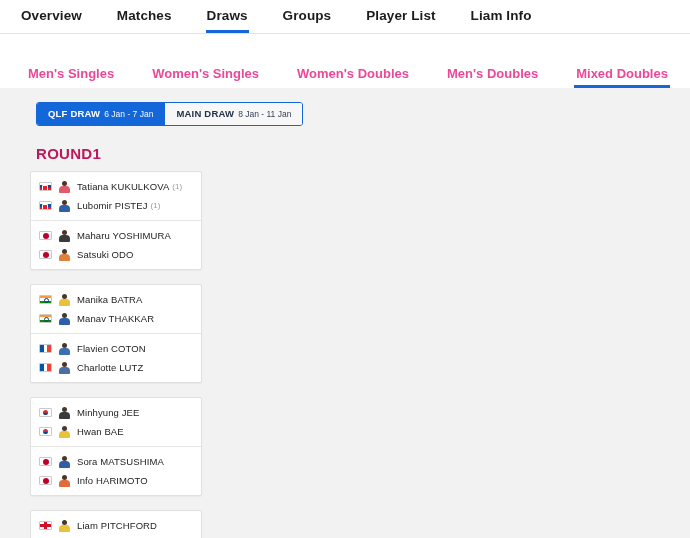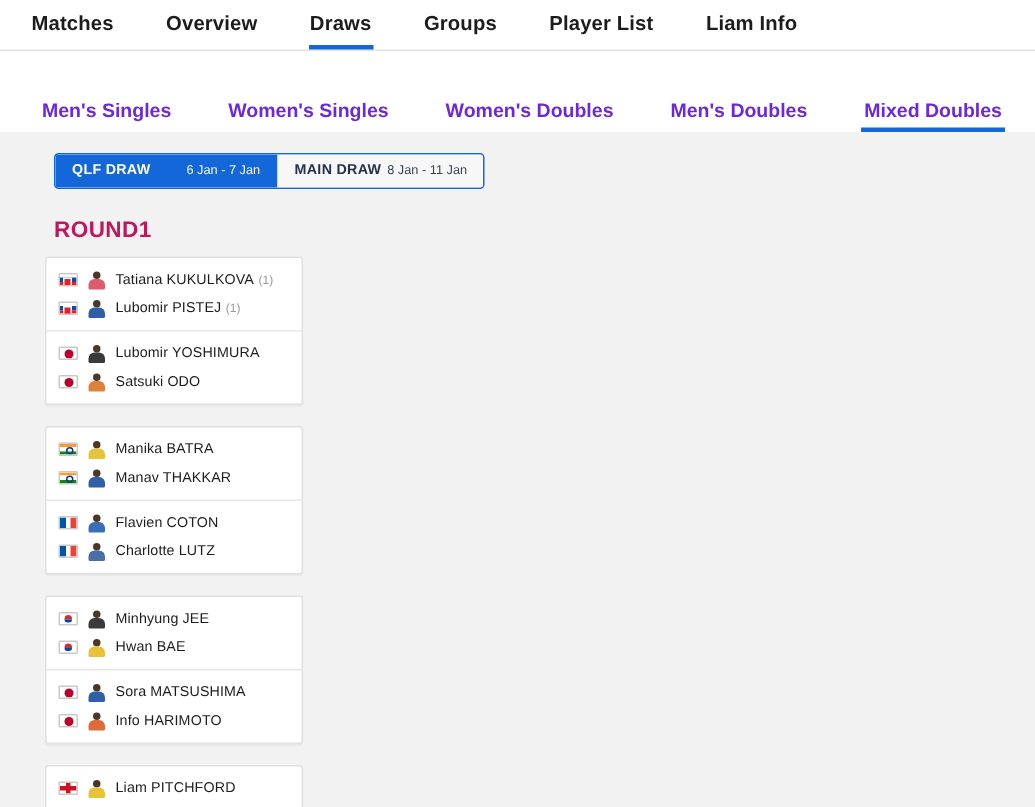--- a/index.html
+++ b/index.html
@@ -32,21 +32,21 @@
 
   
   .subnav{
     height:35px;background:#ffffff;
     border-bottom:1px solid #e3e3e3;
     display:flex;align-items:flex-start;padding:0 0 0 16px;
     margin-top:19px;
   }
   .subnav-item{
     position:relative;
-    font-size:13px;font-weight:bold;color:#6d28d9;
+    font-size:13px;font-weight:bold;color:#ec4899;
     padding:13px 12px 0 12px;margin-right:14px;
     height:35px;box-sizing:border-box;white-space:nowrap;
   }
   .subnav-item .uline{
     position:absolute;left:10px;right:10px;bottom:0;height:3px;background:transparent;
   }
   .subnav-item.active .uline{background:#1367d8;}
 
   
   .content{
@@ -61,21 +61,21 @@
     border:1px solid #1367d8;border-radius:3px;overflow:hidden;background:#fff;
   }
   .drawtoggle-btn{
     display:flex;align-items:baseline;gap:4px;
     padding:5px 11px 6px 11px;font-size:9.5px;background:#f7f7f7;color:#24324a;
     white-space:nowrap;
   }
   .drawtoggle-btn.active{background:#1367d8;color:#ffffff;}
   .drawtoggle-btn .lbl{font-weight:bold;font-size:9.5px;letter-spacing:.2px;}
   .drawtoggle-btn .dates{font-size:8.5px;opacity:.92;}
-  .drawtoggle-btn.active .dates{opacity:.95;margin-left:20px;}
+  .drawtoggle-btn.active .dates{opacity:.95;}
   .sep{width:1px;background:#1367d8;}
 
   
   .round-title{
     margin:19px 0 9px 36px;font-size:15px;font-weight:bold;color:#be185d;
     letter-spacing:.3px;
   }
 
   
   .matches{margin-left:30px;}
@@ -124,22 +124,22 @@
   .f-eng{background:#fff;}
   .f-eng .v{position:absolute;left:50%;top:0;bottom:0;width:2.5px;margin-left:-1.25px;background:#ce1124;}
   .f-eng .h{position:absolute;top:50%;left:0;right:0;height:2.5px;margin-top:-1.25px;background:#ce1124;}
 </style>
 </head>
 <body>
 
 <div class="page">
 
   <div class="topnav" id="topnav">
+      <div class="topnav-item"><span>Overview</span><span class="uline"></span></div>
       <div class="topnav-item"><span>Matches</span><span class="uline"></span></div>
-      <div class="topnav-item"><span>Overview</span><span class="uline"></span></div>
       <div class="topnav-item active"><span>Draws</span><span class="uline"></span></div>
       <div class="topnav-item"><span>Groups</span><span class="uline"></span></div>
       <div class="topnav-item"><span>Player List</span><span class="uline"></span></div>
       <div class="topnav-item"><span>Liam Info</span><span class="uline"></span></div>
     </div>
 
   <div class="subnav" id="subnav">
       <div class="subnav-item"><span>Men's Singles</span><span class="uline"></span></div>
       <div class="subnav-item"><span>Women's Singles</span><span class="uline"></span></div>
       <div class="subnav-item"><span>Women's Doubles</span><span class="uline"></span></div>
@@ -197,21 +197,21 @@
           </div>
           <div class="team">
             <div class="prow">
               <span class="flag f-jpn">
                 <i class="dot"></i>
               </span>
               <span class="av">
                 <i class="head"></i>
                 <i class="body" style="background: rgb(58, 58, 58);"></i>
               </span>
-              <span class="pname">Lubomir YOSHIMURA</span>
+              <span class="pname">Maharu YOSHIMURA</span>
             </div>
             <div class="prow">
               <span class="flag f-jpn">
                 <i class="dot"></i>
               </span>
               <span class="av">
                 <i class="head"></i>
                 <i class="body" style="background: rgb(224, 128, 58);"></i>
               </span>
               <span class="pname">Satsuki ODO</span>

